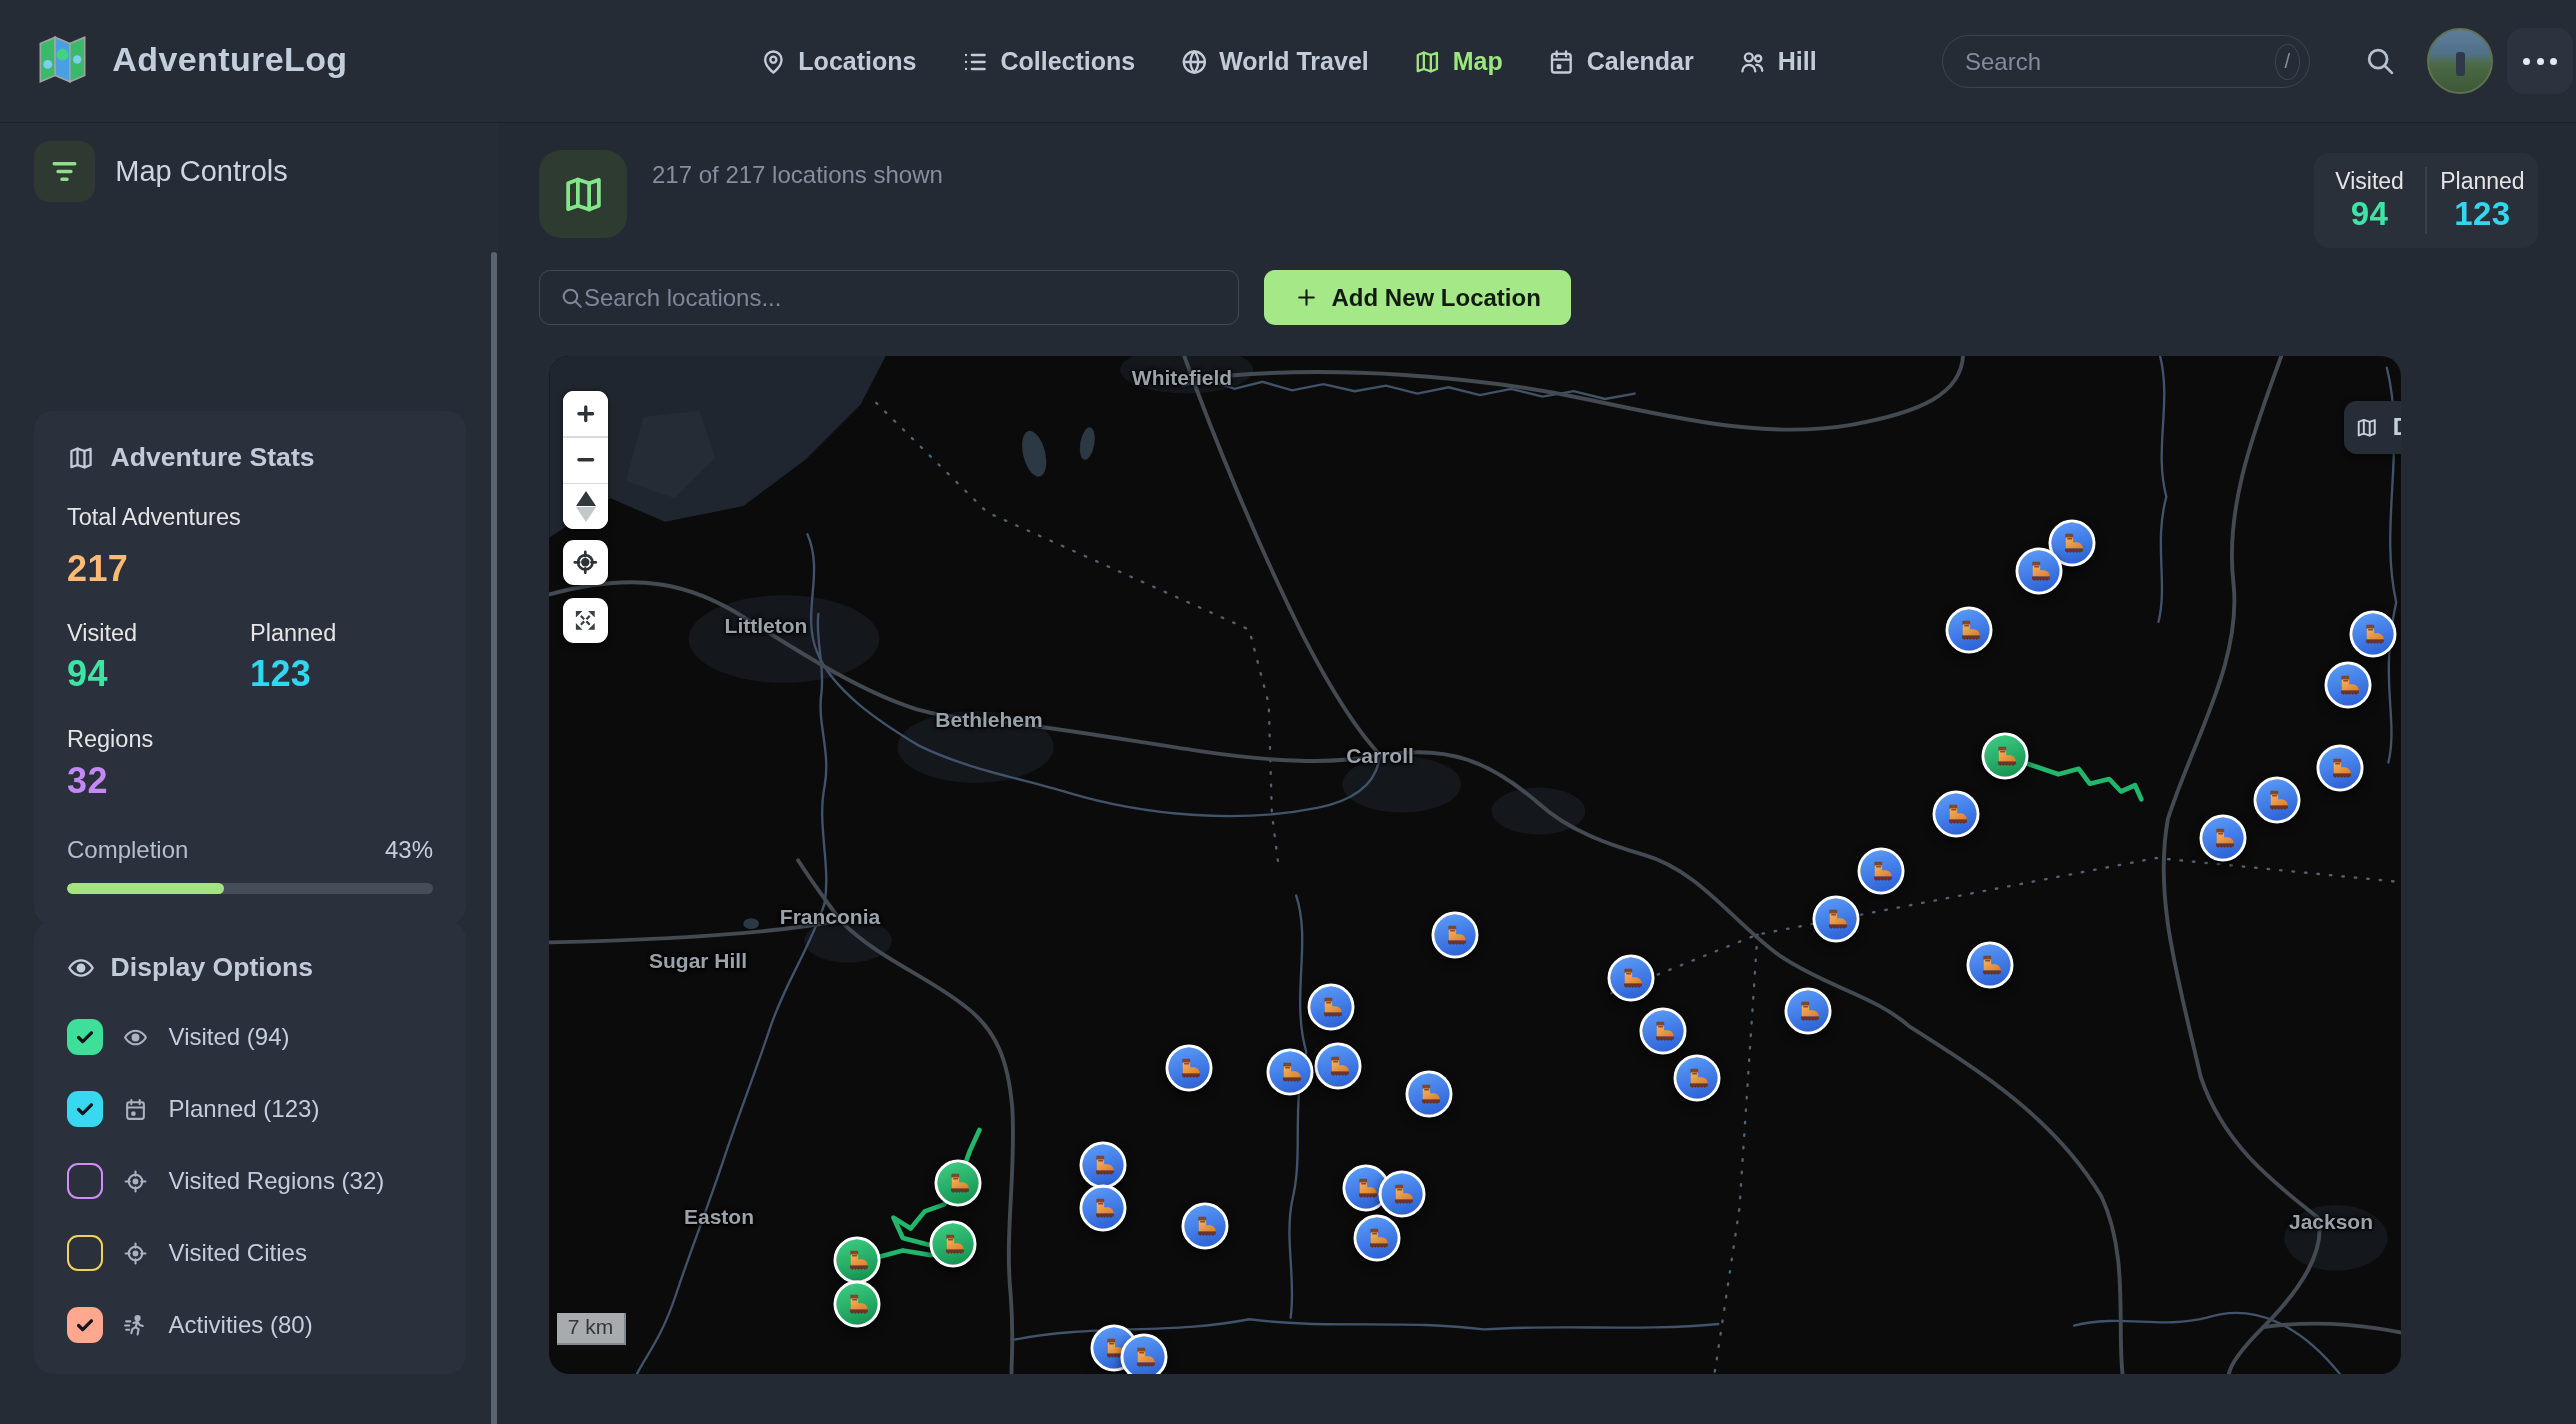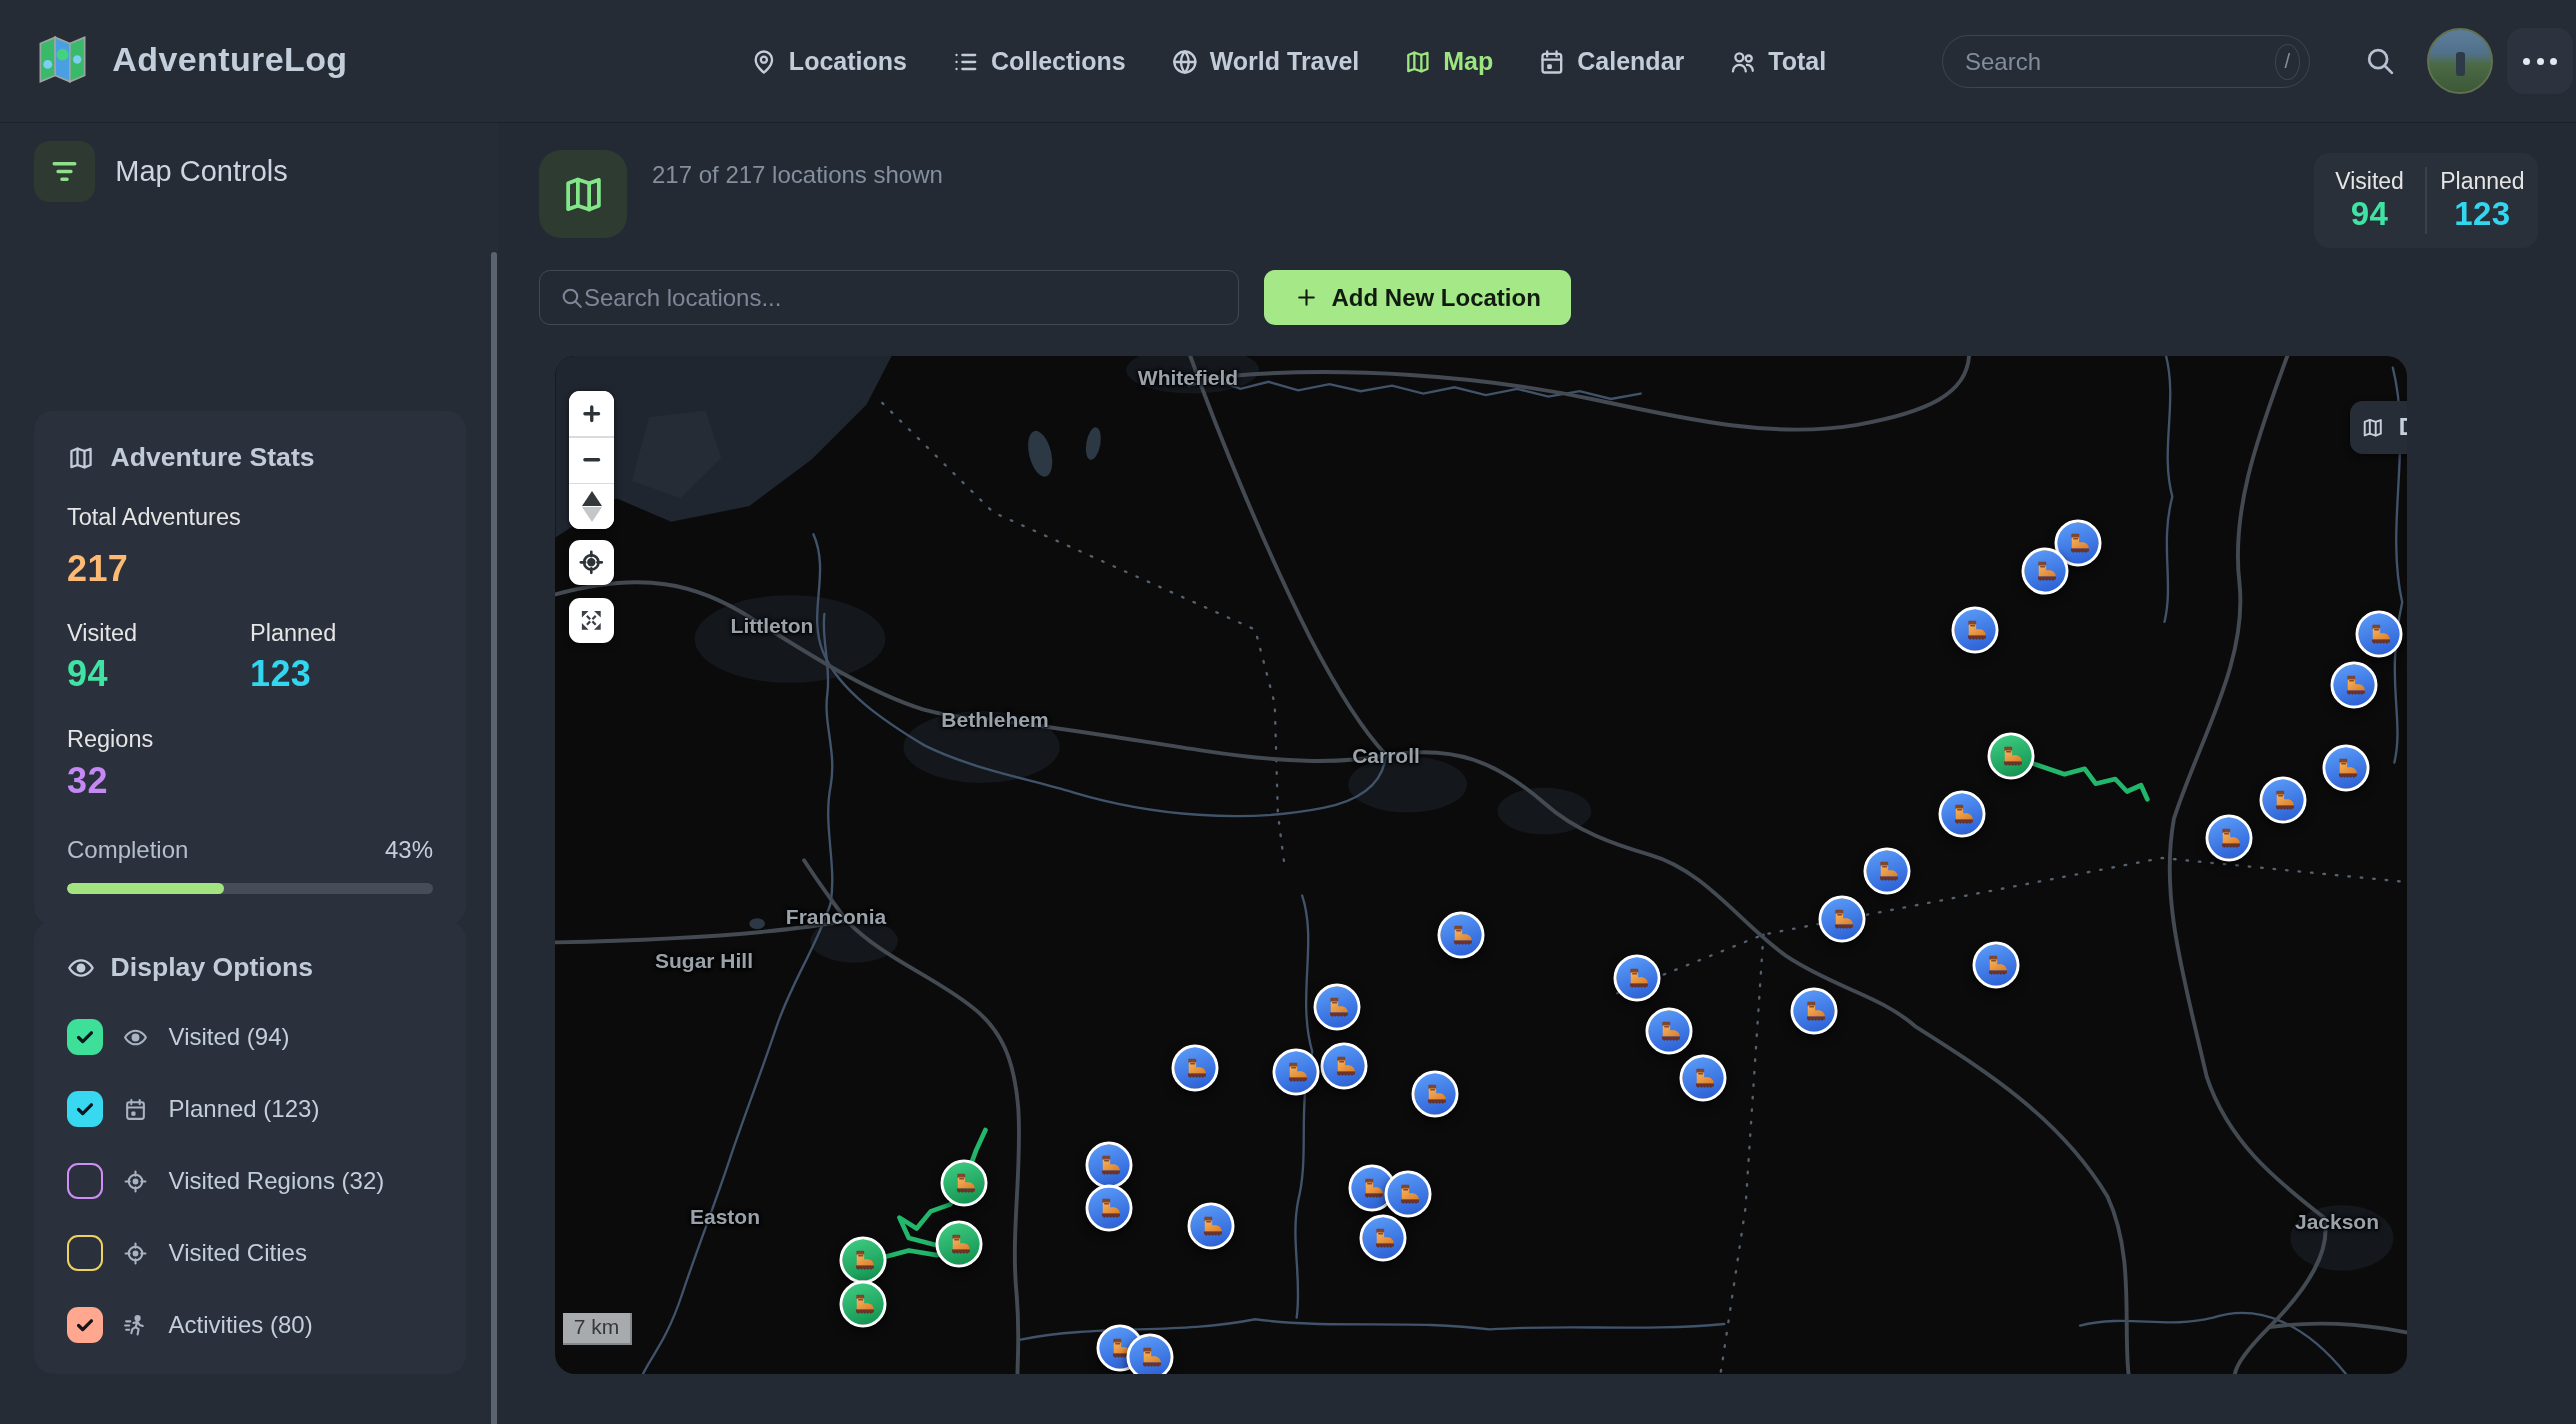--- a/index.html
+++ b/index.html
@@ -75,21 +75,21 @@
     display:flex; align-items:center; padding:0 19px; gap:0; color:#7d8797; }
   #loc-search svg { width:25px; height:25px; flex:none; }
   #loc-search input { flex:1; background:transparent; border:none; outline:none; font-size:24px; color:#b6c0ce; font-family:inherit; }
   #loc-search input::placeholder { color:#7d8797; }
   #add-btn { position:absolute; left:766px; top:147px; height:55px; padding:0 30px; border:none; border-radius:11px;
     background:#a5e887; color:#111b11; font-size:24px; font-weight:bold; font-family:inherit; display:flex; align-items:center;
     gap:12.5px; cursor:pointer; }
   #add-btn svg { width:25px; height:25px; }
 
   
-  #map-card { position:absolute; left:57px; top:233px; width:1852px; height:1018px; border-radius:20.3px; background:#0b0b0c;
+  #map-card { position:absolute; left:51px; top:233px; width:1852px; height:1018px; border-radius:20.3px; background:#0b0b0c;
     overflow:hidden;text-align:center; }
   #map-base { position:absolute; left:0; top:0; }
   .map-label { position:absolute; transform:translate(-50%,-50%); color:#99a2ab; font-size:21px; font-weight:600;
     text-shadow:0 0 5.5px #000,0 0 3.1px #000,0 0.8px 2.3px #000; white-space:nowrap; z-index:5; }
   .marker { position:absolute; width:47px; height:47px; border-radius:50%; border:3.9px solid #fff;
     transform:translate(-50%,-50%); display:flex; align-items:center; justify-content:center;
     box-shadow:0 3.9px 9.4px rgba(0,0,0,.6); cursor:pointer; z-index:10; }
   .marker.b { background:linear-gradient(160deg,#5a9bf8 5%,#2b5fd4 95%); }
   .marker.g { background:linear-gradient(160deg,#3ecb82 5%,#12924f 95%); }
   .marker svg { width:25px; height:25px; }
@@ -197,21 +197,21 @@
       </div>
       <div class="nav-item">
         <span style="display:flex">
           <svg viewBox="0 0 24 24" fill="none" stroke="currentColor" stroke-width="2" stroke-linecap="round" stroke-linejoin="round">
             <circle cx="9" cy="8" r="3.4"></circle>
             <path d="M3.5 20a5.5 5.5 0 0 1 11 0"></path>
             <circle cx="17" cy="9" r="2.6"></circle>
             <path d="M15.5 14.5a5 5 0 0 1 5 5"></path>
           </svg>
         </span>
-        <span>Total</span>
+        <span>Hill</span>
       </div>
     </nav>
 
   <div id="nav-search">
     <input placeholder="Search" style="">
     <span id="slash-badge">/</span>
   </div>
   <span id="nav-search-icon"><svg viewBox="0 0 24 24" fill="none" stroke="currentColor" stroke-width="2" stroke-linecap="round" stroke-linejoin="round">
         <circle cx="11" cy="11" r="6.5"></circle>
         <path d="M15.8 15.8 21 21"></path>

